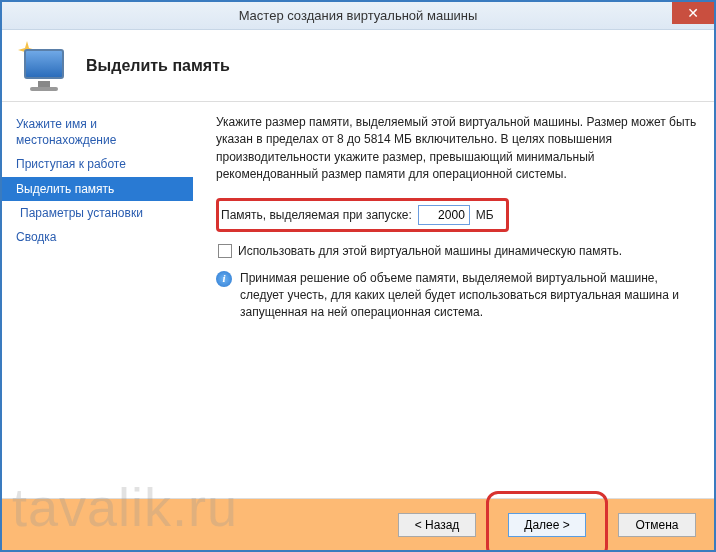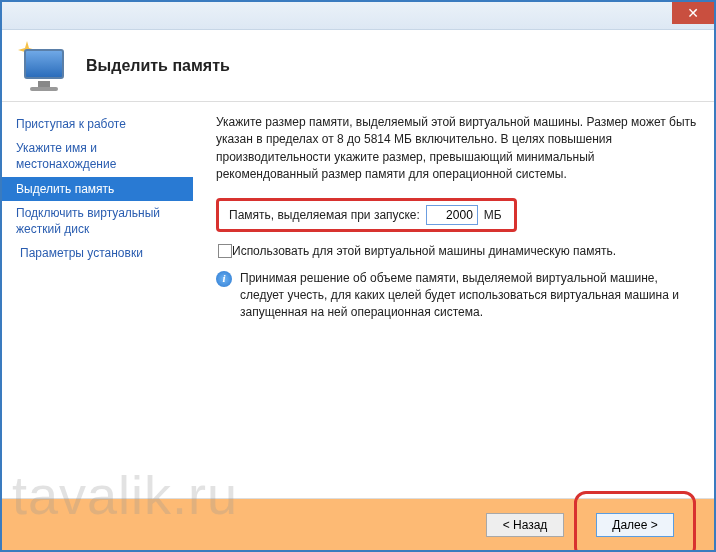--- a/index.html
+++ b/index.html
@@ -121,35 +121,36 @@
   .desc {
     line-height: 1.45;
     margin-bottom: 14px;
   }
   .mem-row {
     display: inline-flex;
     align-items: center;
     gap: 6px;
     border: 3px solid #d8322f;
     border-radius: 4px;
-    padding: 4px 12px 4px 10px;
+    padding: 4px 12px 4px 2px;
     margin-bottom: 12px;
   }
   .mem-input {
     width: 52px;
     height: 20px;
     border: 1px solid #6b9de0;
     text-align: right;
     padding: 1px 4px;
     font-family: inherit;
     font-size: 12px;
   }
   .check-row {
     display: flex;
     align-items: center;
+    gap: 6px;
     margin-bottom: 12px;
     padding-left: 2px;
   }
   .checkbox {
     width: 14px; height: 14px;
     border: 1px solid #888;
     background: #fff;
   }
   .info-row {
     display: flex;
@@ -202,33 +203,34 @@
     padding: 19px;
     display: inline-flex;
   }
   .highlight-ring .btn {
     border: 1px solid #5a9de0;
     background: #eef4fb;
   }
   .watermark {
     position: absolute;
     left: 10px;
-    bottom: 24px;
+    bottom: 12px;
     font-size: 54px;
     color: rgba(150,150,150,0.28);
     font-family: Arial, sans-serif;
     letter-spacing: 1px;
     pointer-events: none;
     z-index: 50;
   }
 </style>
 </head>
 <body>
 
 <div class="titlebar">
+  <span class="titlebar-text">Мастер создания виртуальной машины</span>
   <div class="close-btn">
     <span>✕</span>
   </div>
 </div>
 
 <div class="header">
   <div class="header-icon">
     <div class="sparkle">
       <svg width="18" height="18" viewBox="0 0 18 18">
           <polygon points="9,0 11,7 18,9 11,11 9,18 7,11 0,9 7,7" fill="#f6c24a"></polygon>
@@ -236,25 +238,25 @@
     </div>
     <div class="monitor-body"></div>
     <div class="monitor-stand"></div>
     <div class="monitor-base"></div>
   </div>
   <div class="header-title">Выделить память</div>
 </div>
 
 <div class="body">
   <div class="sidebar">
+    <div class="side-item multi">Укажите имя и местонахождение</div>
     <div class="side-item">Приступая к работе</div>
-    <div class="side-item multi">Укажите имя и местонахождение</div>
     <div class="side-item selected">Выделить память</div>
-    <div class="side-item multi">Подключить виртуальный жесткий диск</div>
     <div class="side-item sub">Параметры установки</div>
+    <div class="side-item">Сводка</div>
   </div>
 
   <div class="content">
     <div class="desc">Укажите размер памяти, выделяемый этой виртуальной машины. Размер может быть указан в пределах от 8 до 5814 МБ включительно. В целях повышения производительности укажите размер, превышающий минимальный рекомендованный размер памяти для операционной системы.</div>
 
     <div class="mem-row">
       <span>Память, выделяемая при запуске:</span>
       <input class="mem-input" type="text" value="2000" style="">
       <span>МБ</span>
     </div>
@@ -269,15 +271,16 @@
       <div>Принимая решение об объеме памяти, выделяемой виртуальной машине, следует учесть, для каких целей будет использоваться виртуальная машина и запущенная на ней операционная система.</div>
     </div>
   </div>
 </div>
 
 <div class="footer">
   <button class="btn">&lt; Назад</button>
   <span class="highlight-ring">
     <button class="btn">Далее &gt;</button>
   </span>
+  <button class="btn">Отмена</button>
 </div>
 
 <div class="watermark">tavalik.ru</div>
 
 </body></html>

